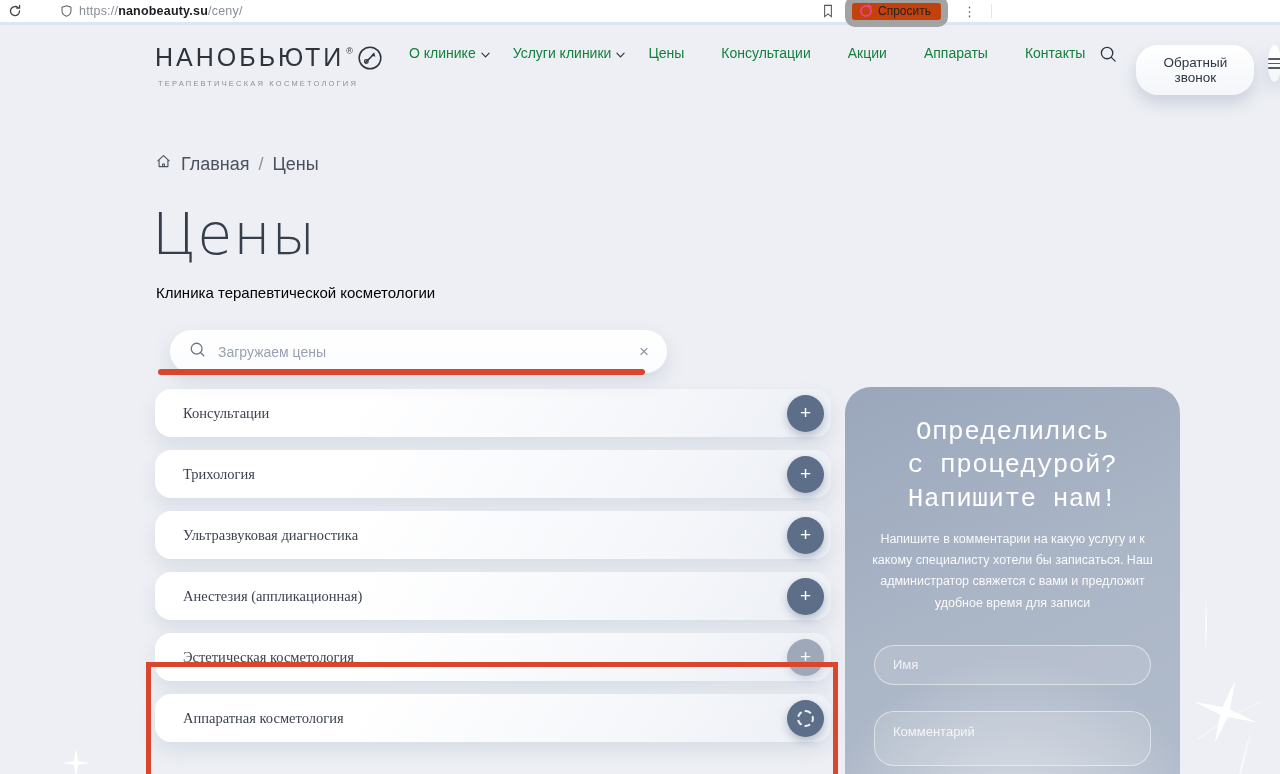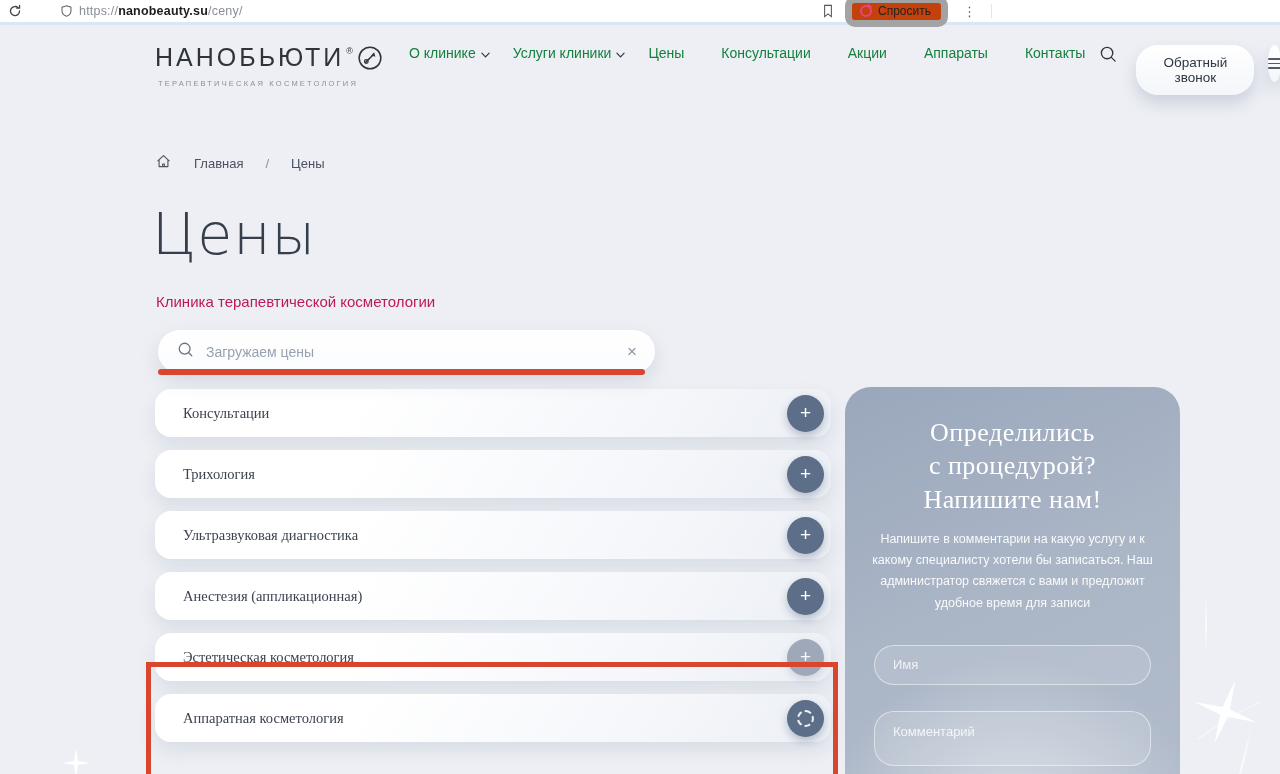--- a/index.html
+++ b/index.html
@@ -41,32 +41,32 @@
   .search-btn { margin-left:auto; cursor:pointer; }
   .callback-btn { margin-left:18px; background:linear-gradient(180deg,#ffffff,#f4f6fa); border:none; cursor:pointer;
     border-radius:22px; padding:10px 27px; font-size:13.5px; color:#2f3744;
     box-shadow:0 8px 16px rgba(150,160,185,.4), 0 1px 0 #fff inset; font-family:inherit; }
   .burger-btn { margin-left:14px; width:37px; height:37px; border-radius:50%; border:none; cursor:pointer;
     background:linear-gradient(180deg,#ffffff,#f4f6fa); box-shadow:0 8px 16px rgba(150,160,185,.4);
     display:flex; flex-direction:column; align-items:center; justify-content:center; gap:3px; }
   .burger-btn i { display:block; width:13px; height:1.6px; background:#555c68; border-radius:1px; }
 
   
-  .breadcrumb { position:absolute; top:128px; left:155px; display:flex; align-items:center; gap:22px;
-    font-size:13px; color:#4a5160;justify-content:center; }
+  .breadcrumb { position:absolute; top:128px; left:155px; display:flex; align-items:center; gap:9px;
+    font-size:18px; color:#4a5160;justify-content:center; }
   .crumb { cursor:pointer; }
   .crumb-sep { color:#8b919d; }
 
   
   .page-title { position:absolute; top:176px; left:152px; font-family:"DejaVu Sans", sans-serif;
     font-weight:200; font-size:57px; color:#373e4b; letter-spacing:1px; }
-  .page-subtitle { position:absolute; top:268px; left:156px; font-size:15px; color:#be185d; }
-
-  
-  .price-search { position:absolute; top:305px; left:158px; width:497px; height:43px;
+  .page-subtitle { position:absolute; top:259px; left:156px; font-size:15px; color:#000000; }
+
+  
+  .price-search { position:absolute; top:305px; left:170px; width:497px; height:43px;
     background:linear-gradient(180deg,#ffffff,#fbfcfe); border-radius:22px;
     box-shadow:0 8px 18px rgba(140,152,175,.25); display:flex; align-items:center; padding:0 16px 0 19px; z-index:3; }
   .price-search input { flex:1; border:none; outline:none; background:transparent; font-size:14px;
     color:#3c4452; margin-left:11px; font-family:inherit; }
   .price-search input::placeholder { color:#99a2b0; }
   .search-clear { color:#8f97a4; font-size:17px; cursor:pointer; padding:0 2px; }
 
   
   .annotation-underline { position:absolute; top:344px; left:158px; width:487px; height:6px;
     background:#d9462e; border-radius:3px; z-index:6; }
@@ -85,21 +85,21 @@
   .category-circle .plus-glyph { font-size:19px; font-weight:300; line-height:1; margin-top:-2px; }
   .category-circle .spinner { display:none; width:17px; height:17px; border:2px dashed rgba(255,255,255,.9); border-radius:50%; }
   .category-circle.loading .spinner { display:block; }
   .category-circle.plus-faded { opacity:.55; }
 
   
   .cta-card { position:absolute; top:362px; left:845px; width:335px; height:455px; border-radius:26px;
     background:linear-gradient(155deg,#9aa7bb 0%,#aab5c6 45%,#b3bdcc 100%); overflow:hidden; z-index:2; }
   .cta-card::after { content:""; position:absolute; left:-40px; right:-40px; bottom:-120px; height:320px;
     background:radial-gradient(ellipse at 50% 60%, rgba(255,255,255,.55), rgba(255,255,255,0) 65%); pointer-events:none; }
-  .cta-title { margin-top:29px; text-align:center; color:#fff; font-family:Liberation Serif, serif;
+  .cta-title { margin-top:29px; text-align:center; color:#fff; font-family:Liberation Mono, monospace;
     font-size:26px; line-height:1.28; letter-spacing:.5px; font-weight:400; }
   .cta-title span { display:block; }
   .cta-desc { margin:13px 24px 0; text-align:center; font-size:12.5px; line-height:1.7; color:rgba(255,255,255,.93); }
   .cta-form { position:relative; z-index:2; margin:15px 29px 0; display:flex; flex-direction:column; gap:10px; }
   .cta-form input, .cta-form textarea { width:100%; border-radius:20px; border:1px solid rgba(255,255,255,.5);
     background:rgba(255,255,255,.12); color:#fff; font-size:13px; font-family:inherit; outline:none;margin-top:16px; }
   .cta-form input { height:40px; padding:0 18px; }
   .cta-form textarea { height:55px; padding:12px 18px; resize:none; }
   .cta-form input::placeholder, .cta-form textarea::placeholder { color:rgba(255,255,255,.82); }
 

